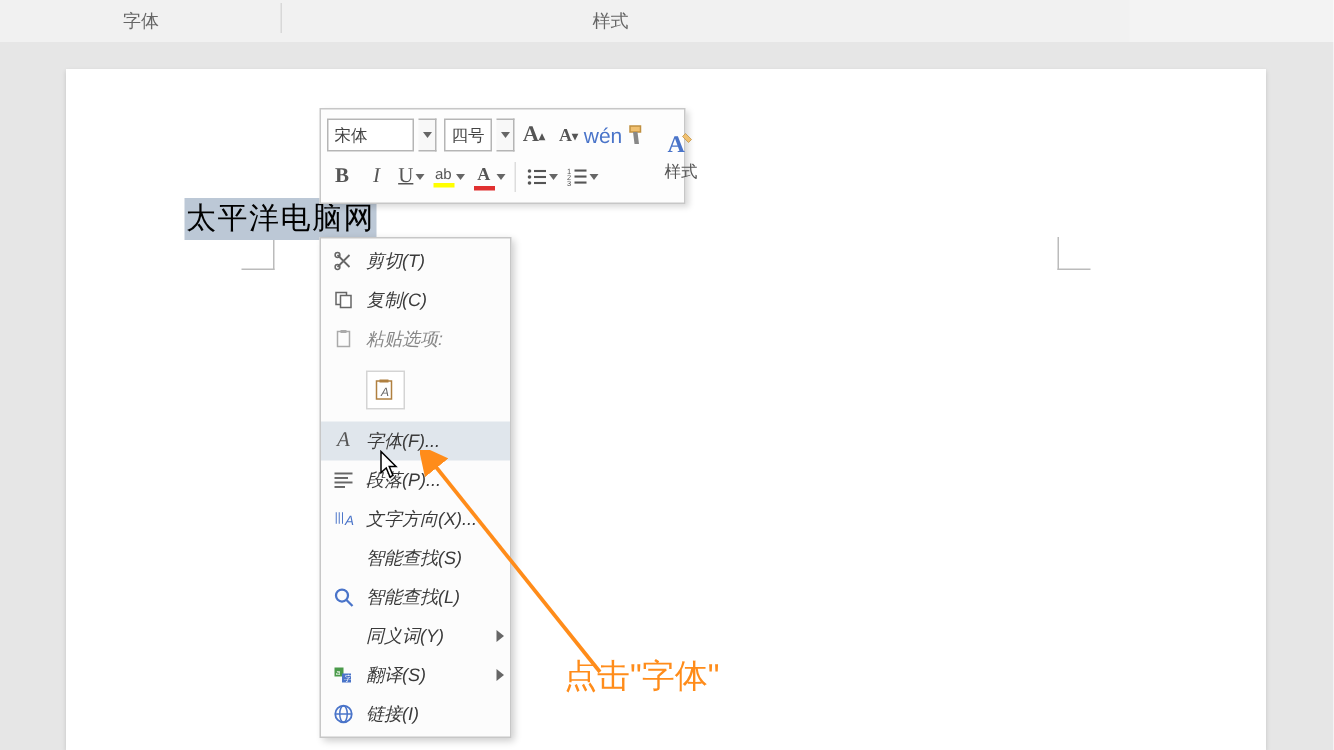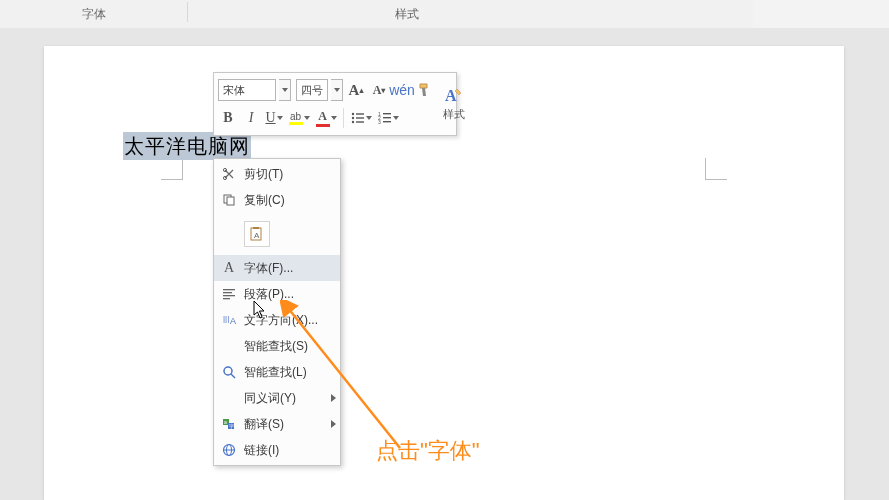--- a/index.html
+++ b/index.html
@@ -73,20 +73,21 @@
   }
   
   .context-menu {
     position: absolute; top: 158px; left: 213px; width: 128px;
     background: #fcfcfc; border: 1px solid #c7c7c7; box-shadow: 2px 2px 5px rgba(0,0,0,0.2);
     padding: 2px 0;
   }
   .cm-item {
     height: 26px; display: flex; align-items: center; font-size: 12px; color: #3a3a3a;
     position: relative;
+    font-style: italic;
   }
   .cm-item.tall { height: 42px; }
   .cm-item.hover { background: #e0e6ec; }
   .cm-icon { width: 30px; display: flex; align-items: center; justify-content: center; color: #5a5a5a; }
   .cm-label { flex: 1; }
   .cm-arrow {
     width: 14px; display:flex; align-items:center; justify-content:center;
   }
   .cm-arrow span {
     width:0;height:0;border-top:4px solid transparent;border-bottom:4px solid transparent;
@@ -238,20 +239,29 @@
   </div>
   <div class="cm-item">
     <span class="cm-icon">
       <svg width="14" height="14" viewBox="0 0 14 14">
           <rect x="2" y="2" width="7" height="8" fill="none" stroke="#666"></rect>
           <rect x="5" y="4" width="7" height="8" fill="#fff" stroke="#666"></rect>
         </svg>
     </span>
     <span class="cm-label">复制(C)</span>
   </div>
+  <div class="cm-item" style="color:#888">
+    <span class="cm-icon">
+      <svg width="14" height="14" viewBox="0 0 14 14">
+          <rect x="3" y="2" width="8" height="10" fill="none" stroke="#aaa"></rect>
+          <rect x="5" y="1" width="4" height="2" fill="#aaa"></rect>
+        </svg>
+    </span>
+    <span class="cm-label">粘贴选项:</span>
+  </div>
   <div class="cm-item tall">
     <div class="cm-paste-option">
       <svg width="16" height="16" viewBox="0 0 16 16">
           <rect x="2" y="2" width="10" height="12" fill="none" stroke="#b08040"></rect>
           <rect x="4" y="1" width="6" height="2" fill="#b08040"></rect>
           <text x="5" y="12" font-size="8" fill="#666">A</text>
         </svg>
     </div>
   </div>
   <div class="cm-item hover">

